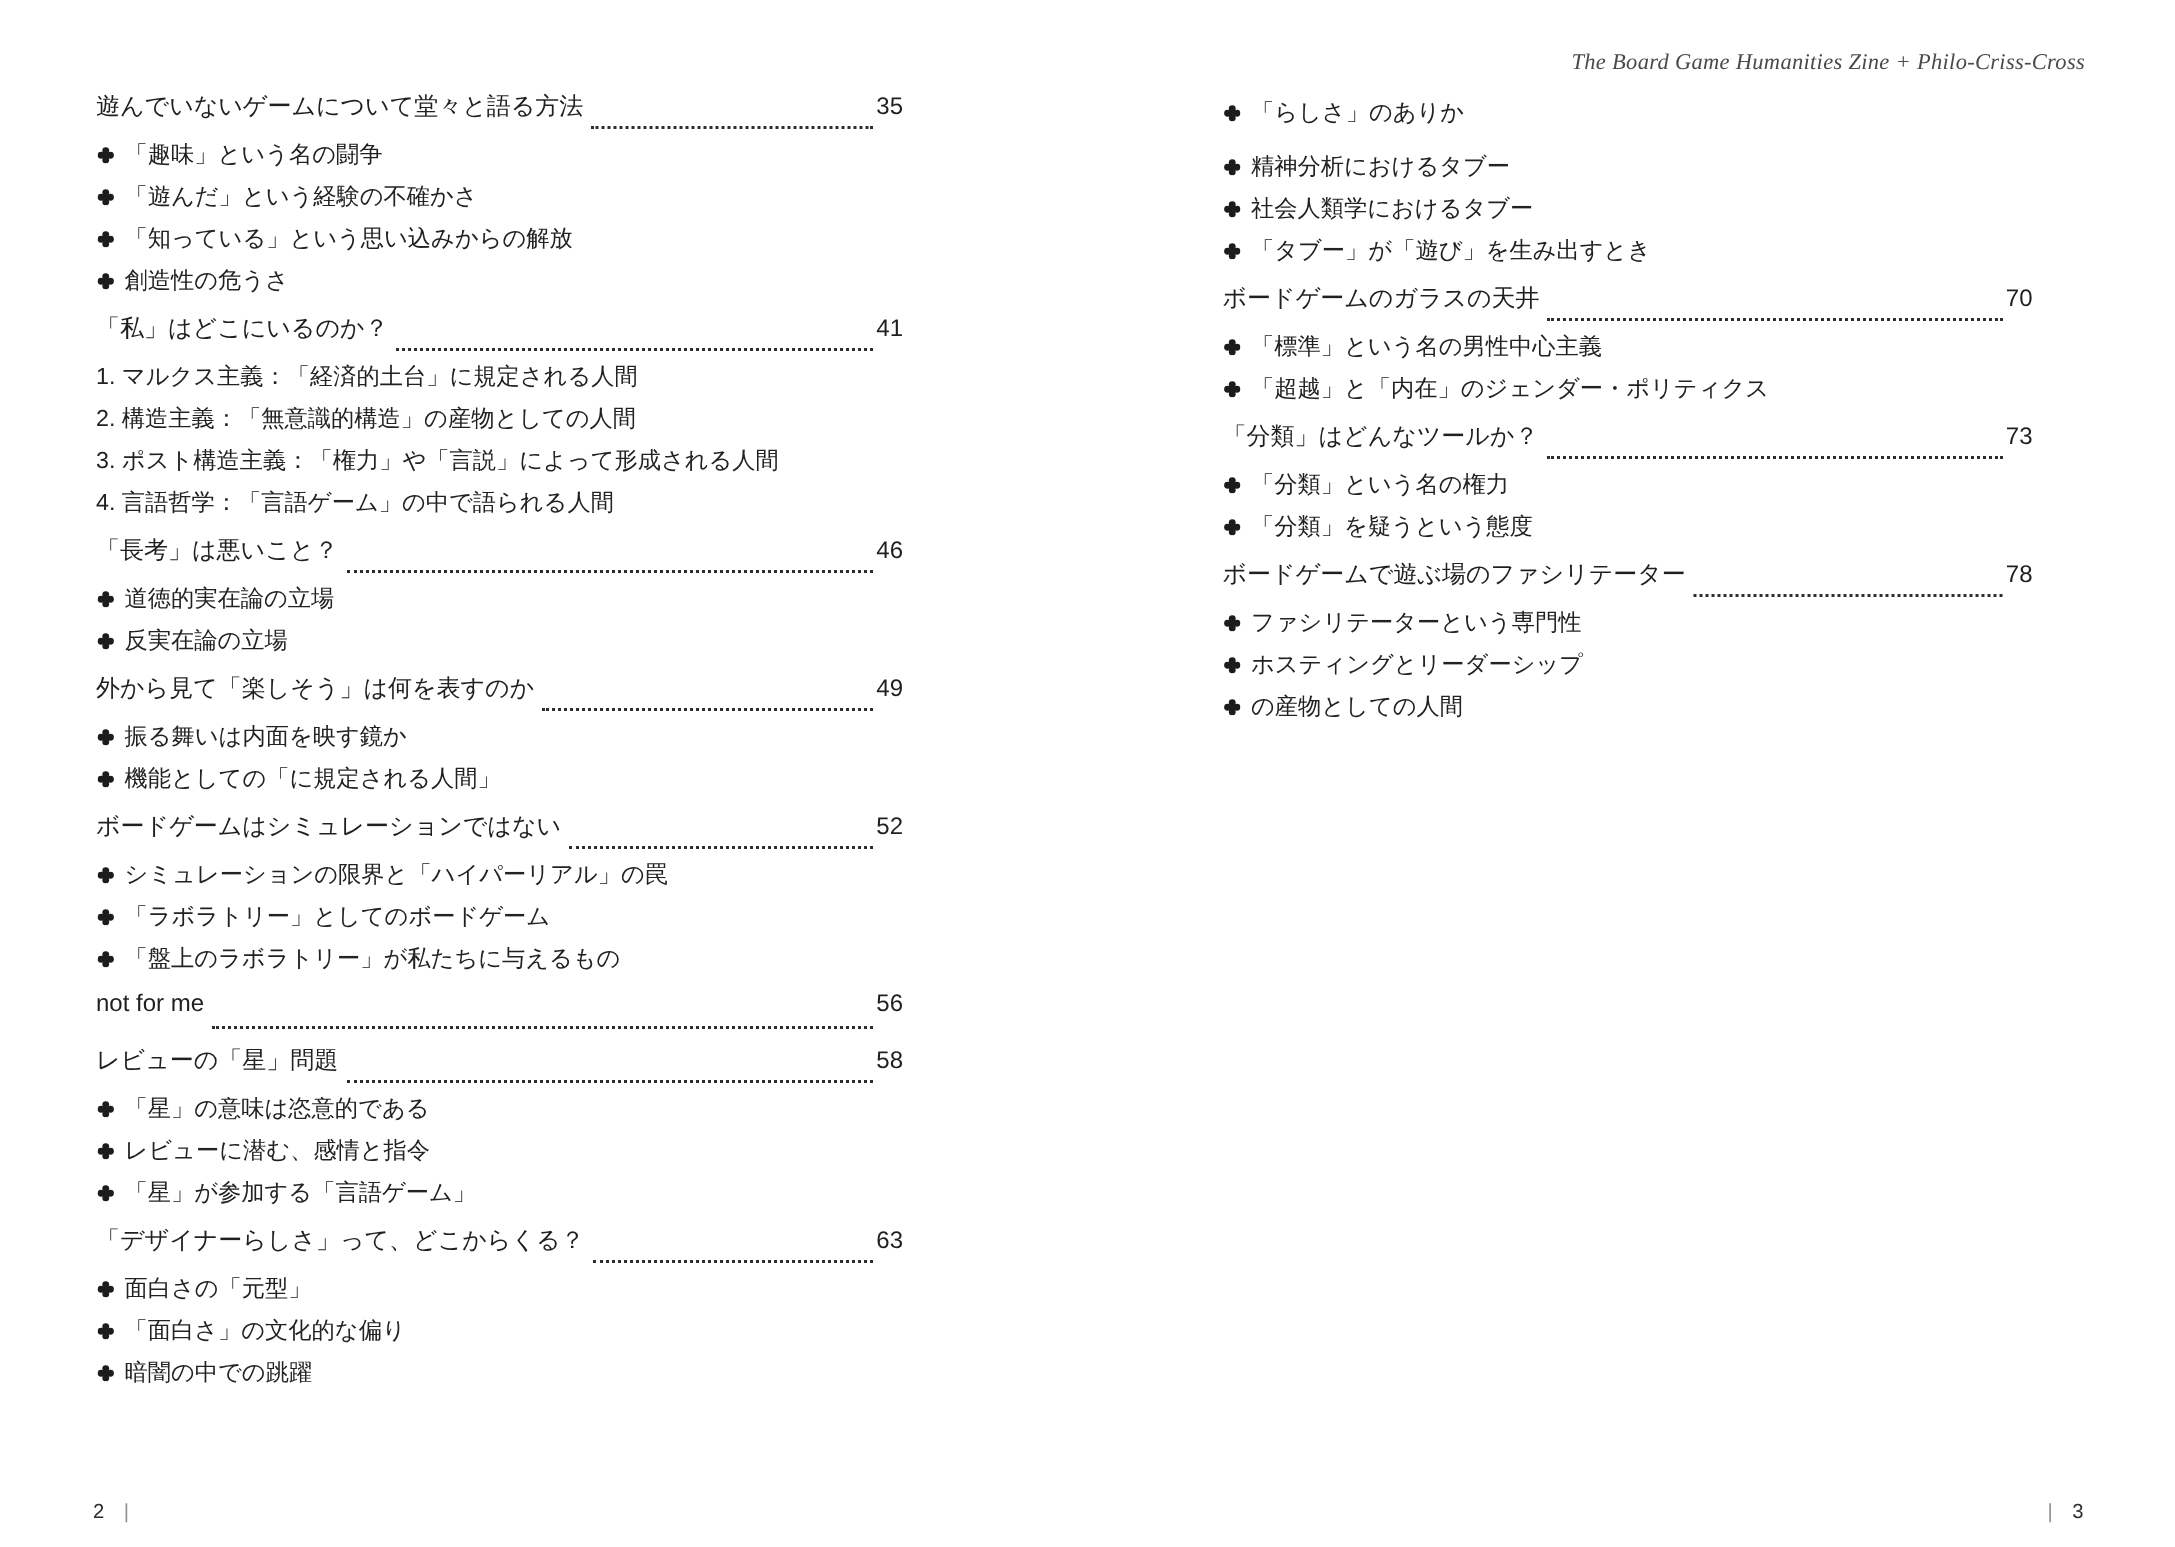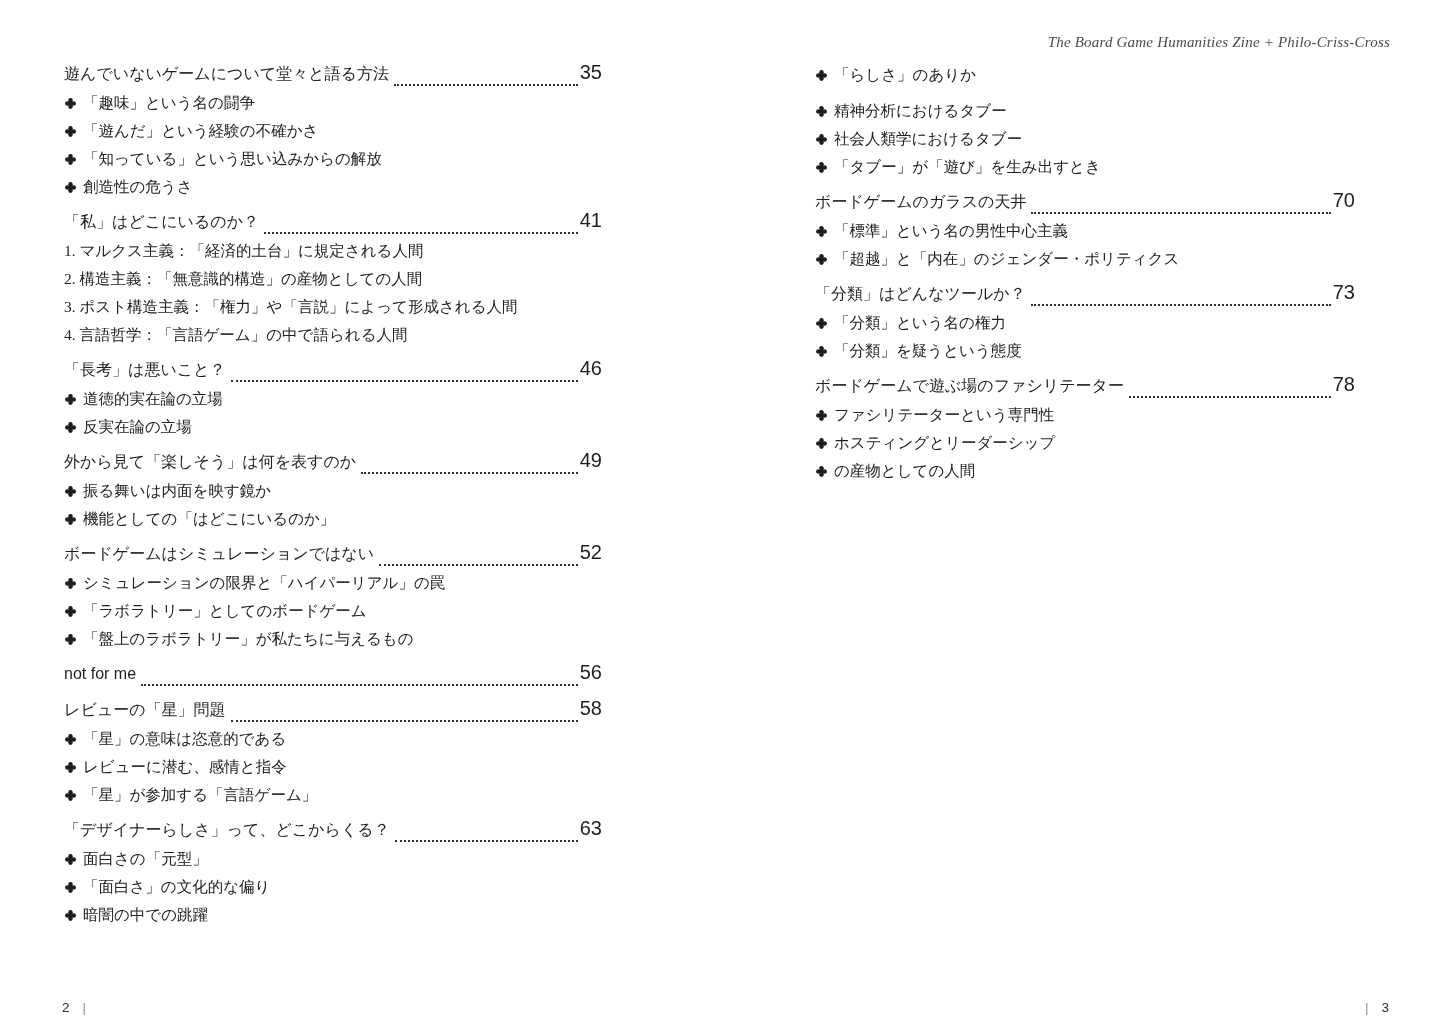--- a/index.html
+++ b/index.html
@@ -46,29 +46,28 @@
     color: #1f1f1f;
   }
   .entry-title { white-space: nowrap; }
   .dot-leader {
     flex: 1 1 auto;
     min-width: 16px;
     border-bottom: 2px dotted #2e2e2e;
     margin: 0 2px 3px 5px;
     align-self: flex-end;
   }
-  .entry-page { white-space: nowrap; font-size: 20px; text-align: center; }
+  .entry-page { white-space: nowrap; font-size: 16px; text-align: center; }
 
   .toc-item {
     display: flex;
     align-items: center;
     height: 28px;
     font-size: 15.5px;
     color: #222222;
-    font-family: Liberation Serif, serif;
   }
   .toc-item .bullet-wrap {
     width: 12px;
     height: 12px;
     margin-right: 7px;
     flex: 0 0 auto;
     display: inline-flex;
     align-items: center;
     justify-content: center;
   }
@@ -240,21 +239,21 @@
             <svg width="11" height="11" viewBox="0 0 24 24" aria-hidden="true">
               <g fill="#1c1c1c">
                 <circle cx="12" cy="5.2" r="5"></circle>
                 <circle cx="12" cy="18.8" r="5"></circle>
                 <circle cx="5.2" cy="12" r="5"></circle>
                 <circle cx="18.8" cy="12" r="5"></circle>
                 <rect x="8.5" y="8.5" width="7" height="7"></rect>
               </g>
             </svg>
           </span>
-          <span class="item-label">機能としての「はどこにいるのか」</span>
+          <span class="item-label">機能としての「に規定される人間」</span>
         </div>
       </div>
       <div class="toc-section">
         <div class="toc-entry">
           <span class="entry-title">ボードゲームはシミュレーションではない</span>
           <span class="dot-leader"></span>
           <span class="entry-page">52</span>
         </div>
         <div class="toc-item bullet">
           <span class="bullet-wrap">

